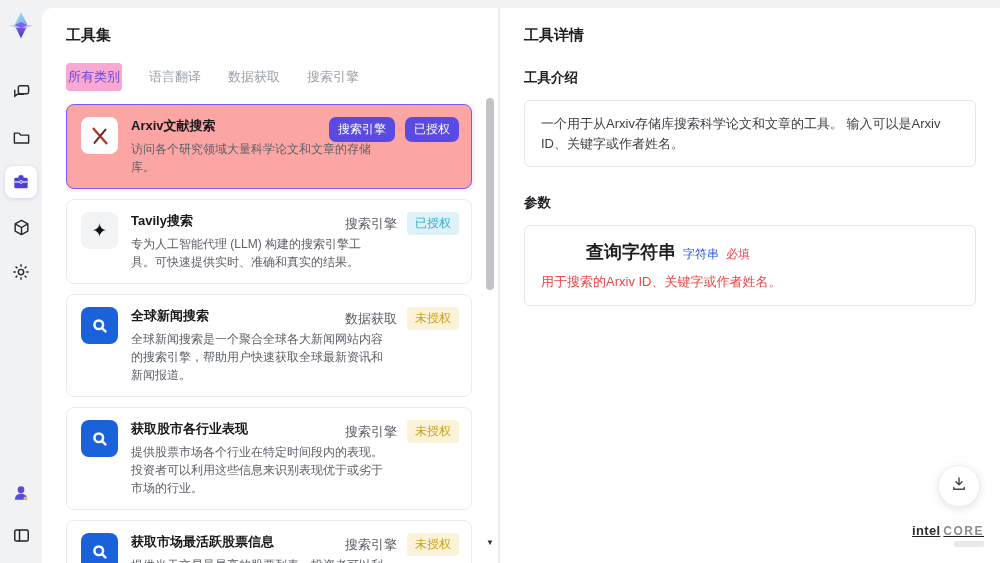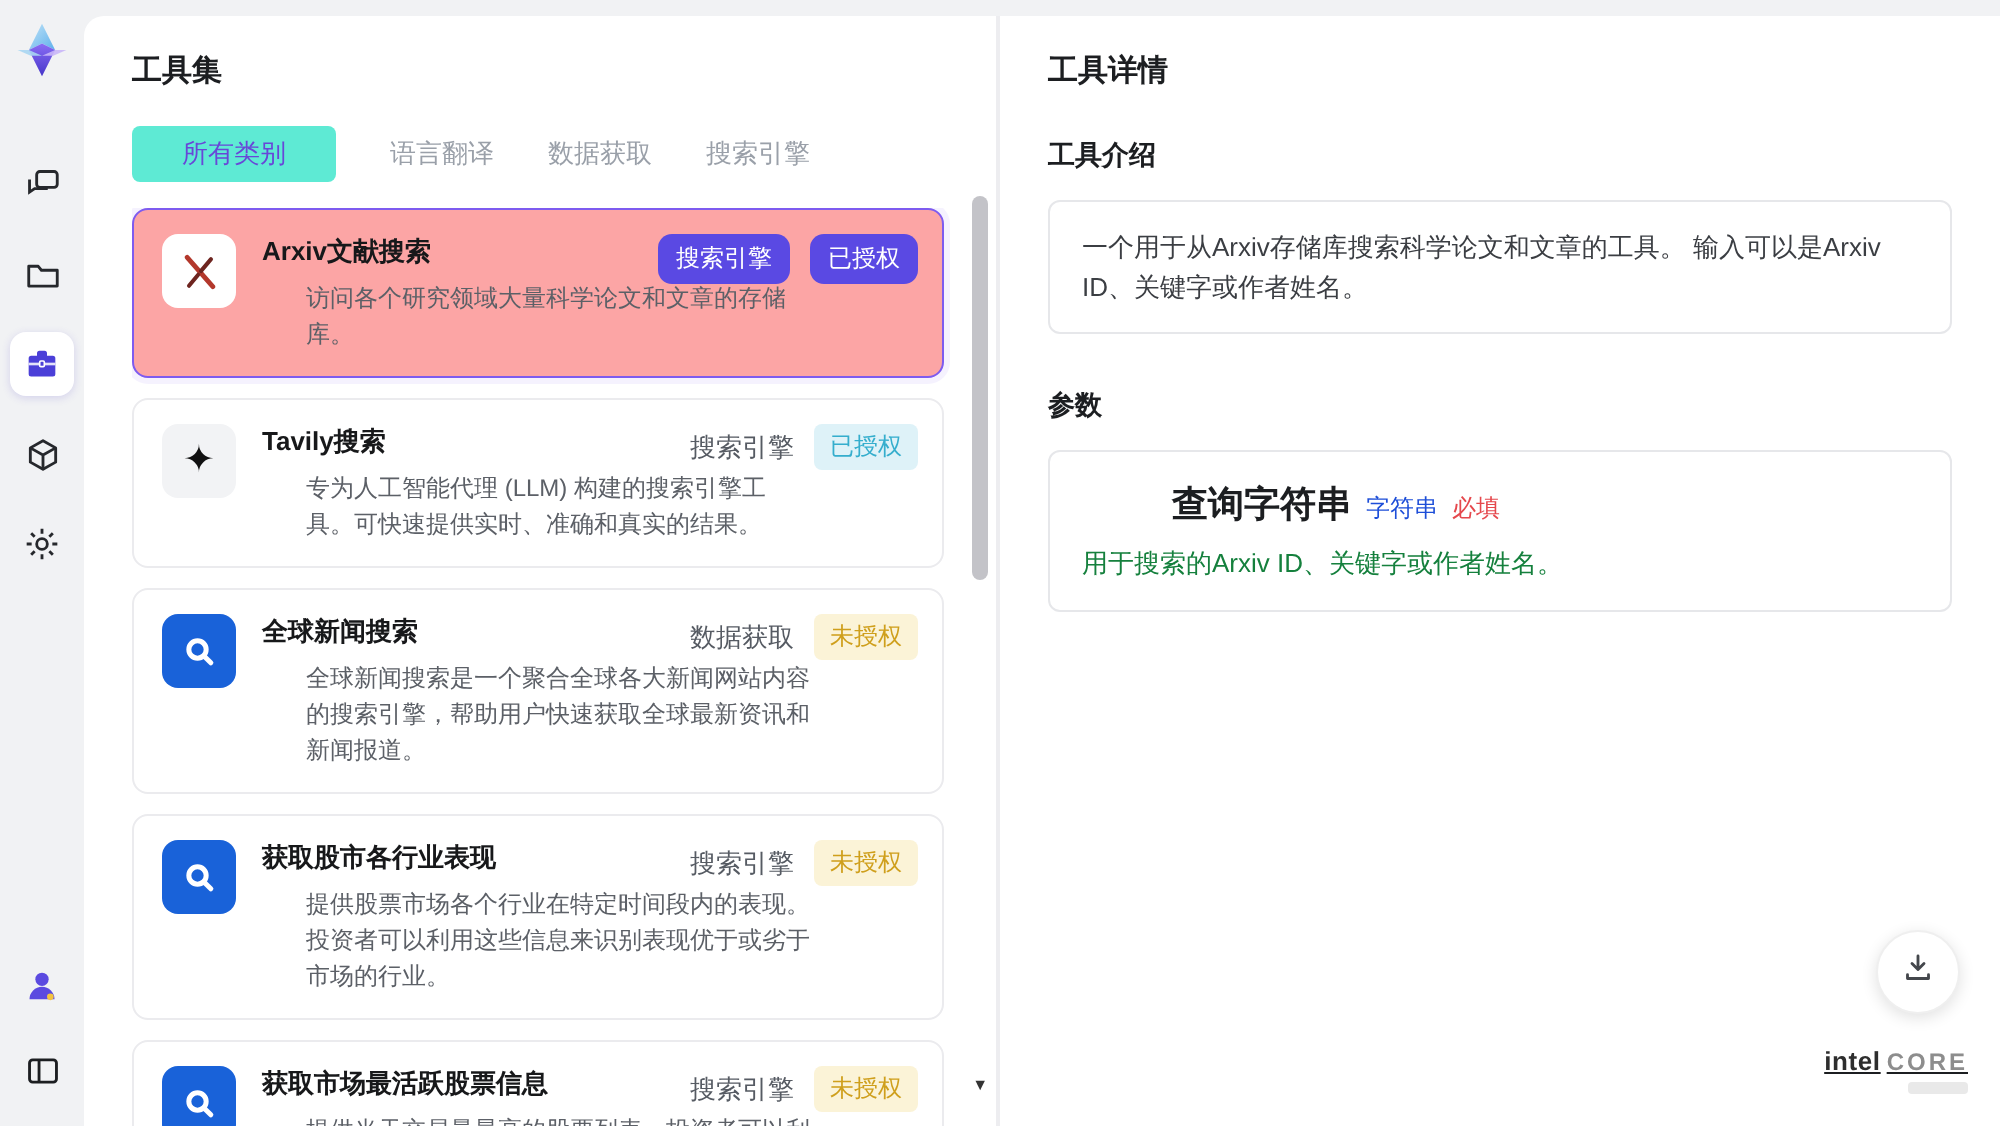--- a/index.html
+++ b/index.html
@@ -28,34 +28,34 @@
   
   .panel{position:absolute;top:8px;bottom:0;background:#ffffff;}
   .list-panel{left:42px;width:456px;border-radius:10px 0 0 0;border-right:2px solid #ededf0;}
   .detail-panel{left:500px;right:0;}
 
   
   .list-inner{padding:18px 0 0 24px;height:100%;box-sizing:border-box;display:flex;flex-direction:column;}
   .page-title{font-size:15px;font-weight:bold;margin:0 0 18px 0;}
   .tabs{display:flex;align-items:center;gap:27px;margin-bottom:13px;}
   .tab{font-size:13px;color:#9aa0a9;cursor:pointer;white-space:nowrap;}
-  .tab.active{background:#5eead4;color:#6847d8;padding:5px 25px;border-radius:4px;font-weight:500;}
+  .tab.active{background:#f9a8d4;color:#6847d8;padding:5px 2px;border-radius:4px;font-weight:500;}
   .cards{flex:1;overflow:hidden;padding-right:26px;position:relative;}
   .tool-card{
     position:relative;background:#fff;border:1px solid #ebebee;border-radius:8px;
     padding:12px 12px 12px 14px;margin-bottom:10px;display:flex;gap:13px;cursor:pointer;
   }
   .tool-card.selected{background:#fca5a5;border:1.6px solid #7e5bef;box-shadow:0 0 0 3px rgba(126,91,239,.08);}
   .tool-icon{width:37px;height:37px;border-radius:8px;flex:0 0 37px;display:flex;align-items:center;justify-content:center;}
   .tool-icon.white{background:#ffffff;}
   .tool-icon.gray{background:#f2f3f5;}
   .tool-icon.blue{background:#1962d9;}
   .tool-body{min-width:0;}
   .tool-name{font-size:13px;font-weight:bold;color:#17181a;margin-bottom:5px;}
-  .tool-desc{font-size:12px;color:#5c6067;line-height:1.5;max-width:253px;margin-left:22px;}
+  .tool-desc{font-size:12px;color:#5c6067;line-height:1.5;max-width:253px;}
   .badges{position:absolute;top:12px;right:12px;display:flex;align-items:center;gap:10px;}
   .badge-solid{background:#5a49e3;color:#fff;font-size:12px;padding:4px 9px;border-radius:7px;}
   .cat-text{font-size:13px;color:#565b63;}
   .pill{font-size:12px;padding:3px 8px;border-radius:4px;}
   .pill.ok{background:#def2f8;color:#35aecd;}
   .pill.no{background:#fbf3d7;color:#cf9f1c;}
   .star-glyph{font-size:19px;color:#111;line-height:1;}
 
   
   .scrollbar{position:absolute;top:86px;bottom:24px;right:4px;width:8px;}
@@ -65,21 +65,21 @@
   
   .detail-inner{padding:18px 24px;box-sizing:border-box;}
   .detail-title{font-size:15px;font-weight:bold;margin:0 0 24px 0;}
   .section-h{font-size:13.5px;font-weight:bold;margin:0 0 13px 0;}
   .info-box{border:1px solid #e6e7ea;border-radius:6px;padding:13px 16px;font-size:13px;color:#3b3e43;line-height:1.5;margin-bottom:27px;}
   .param-box{border:1px solid #e6e7ea;border-radius:6px;padding:14px 16px;}
   .param-line{display:flex;align-items:baseline;gap:7px;margin-bottom:9px;}
   .param-name{font-size:18px;font-weight:bold;color:#1c1e21;margin-left:45px;}
   .param-type{font-size:12px;color:#1d4ed8;}
   .param-req{font-size:12px;color:#e5484d;}
-  .param-desc{font-size:13px;color:#15803d;}
+  .param-desc{font-size:13px;color:#ef4444;}
 
   
   .download-fab{
     position:absolute;right:20px;bottom:56px;width:40px;height:40px;border-radius:50%;
     background:#fff;border:1px solid #efefef;box-shadow:0 2px 8px rgba(0,0,0,.12);
     display:flex;align-items:center;justify-content:center;cursor:pointer;
   }
   .brand{position:absolute;right:16px;bottom:16px;text-align:right;text-decoration:underline;}
   .brand-row{display:flex;align-items:baseline;gap:3px;justify-content:flex-end;}
   .brand-intel{font-size:13px;color:#2e2e2e;font-weight:600;letter-spacing:.3px;}

